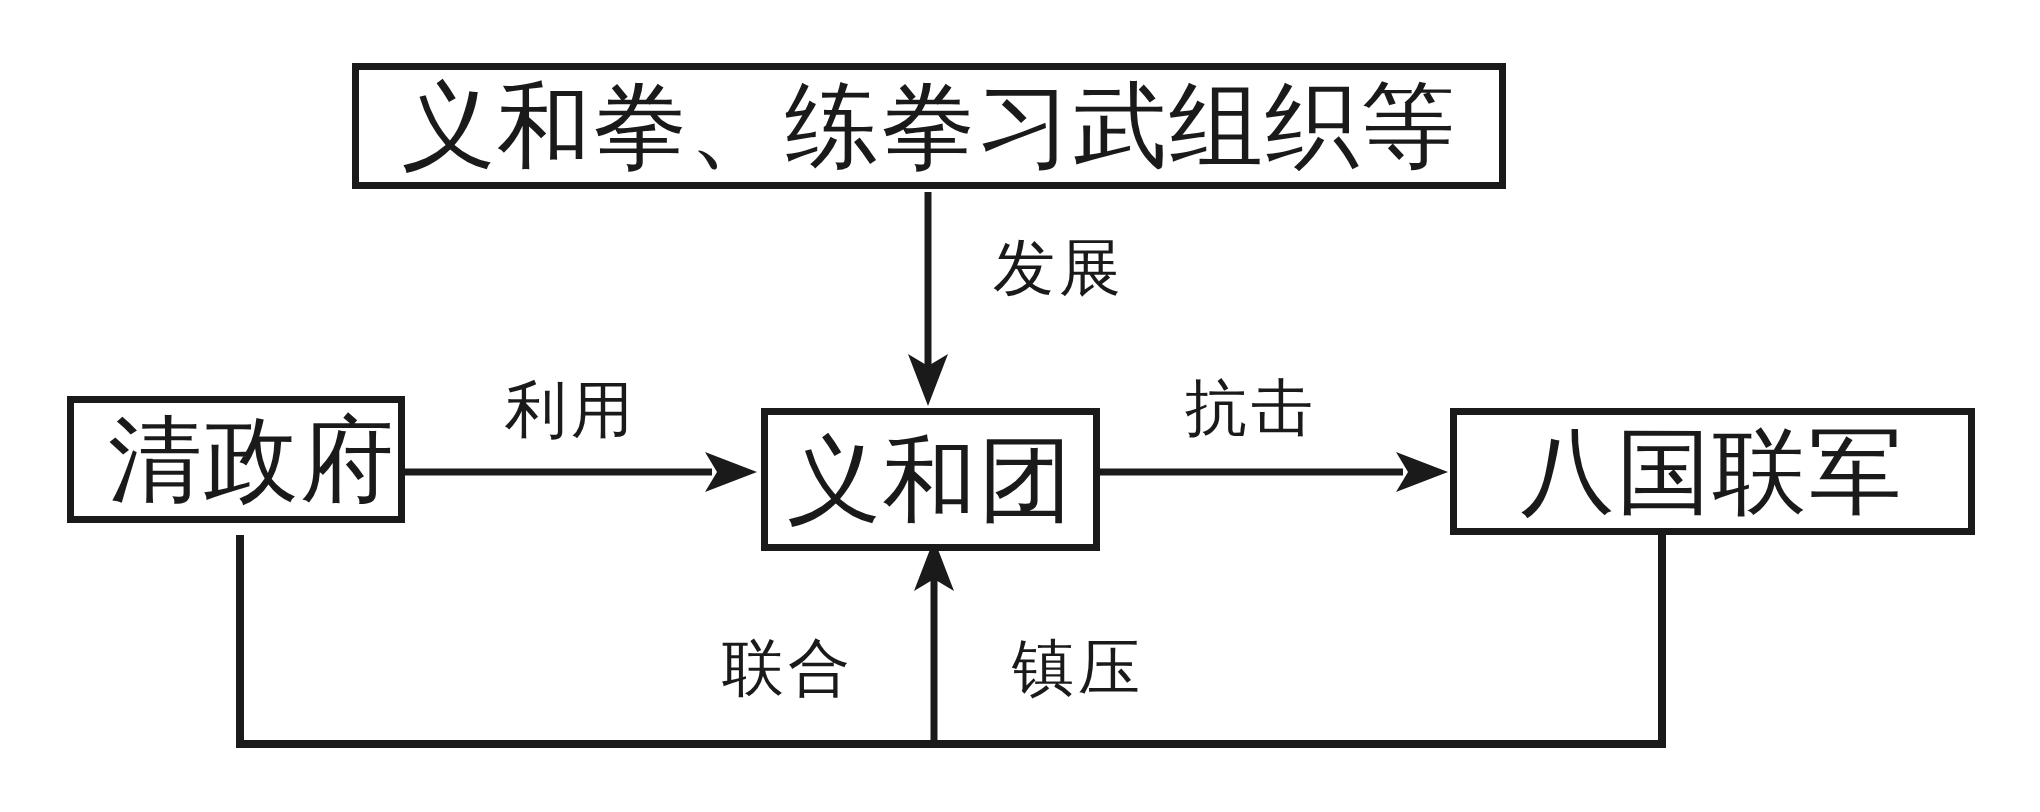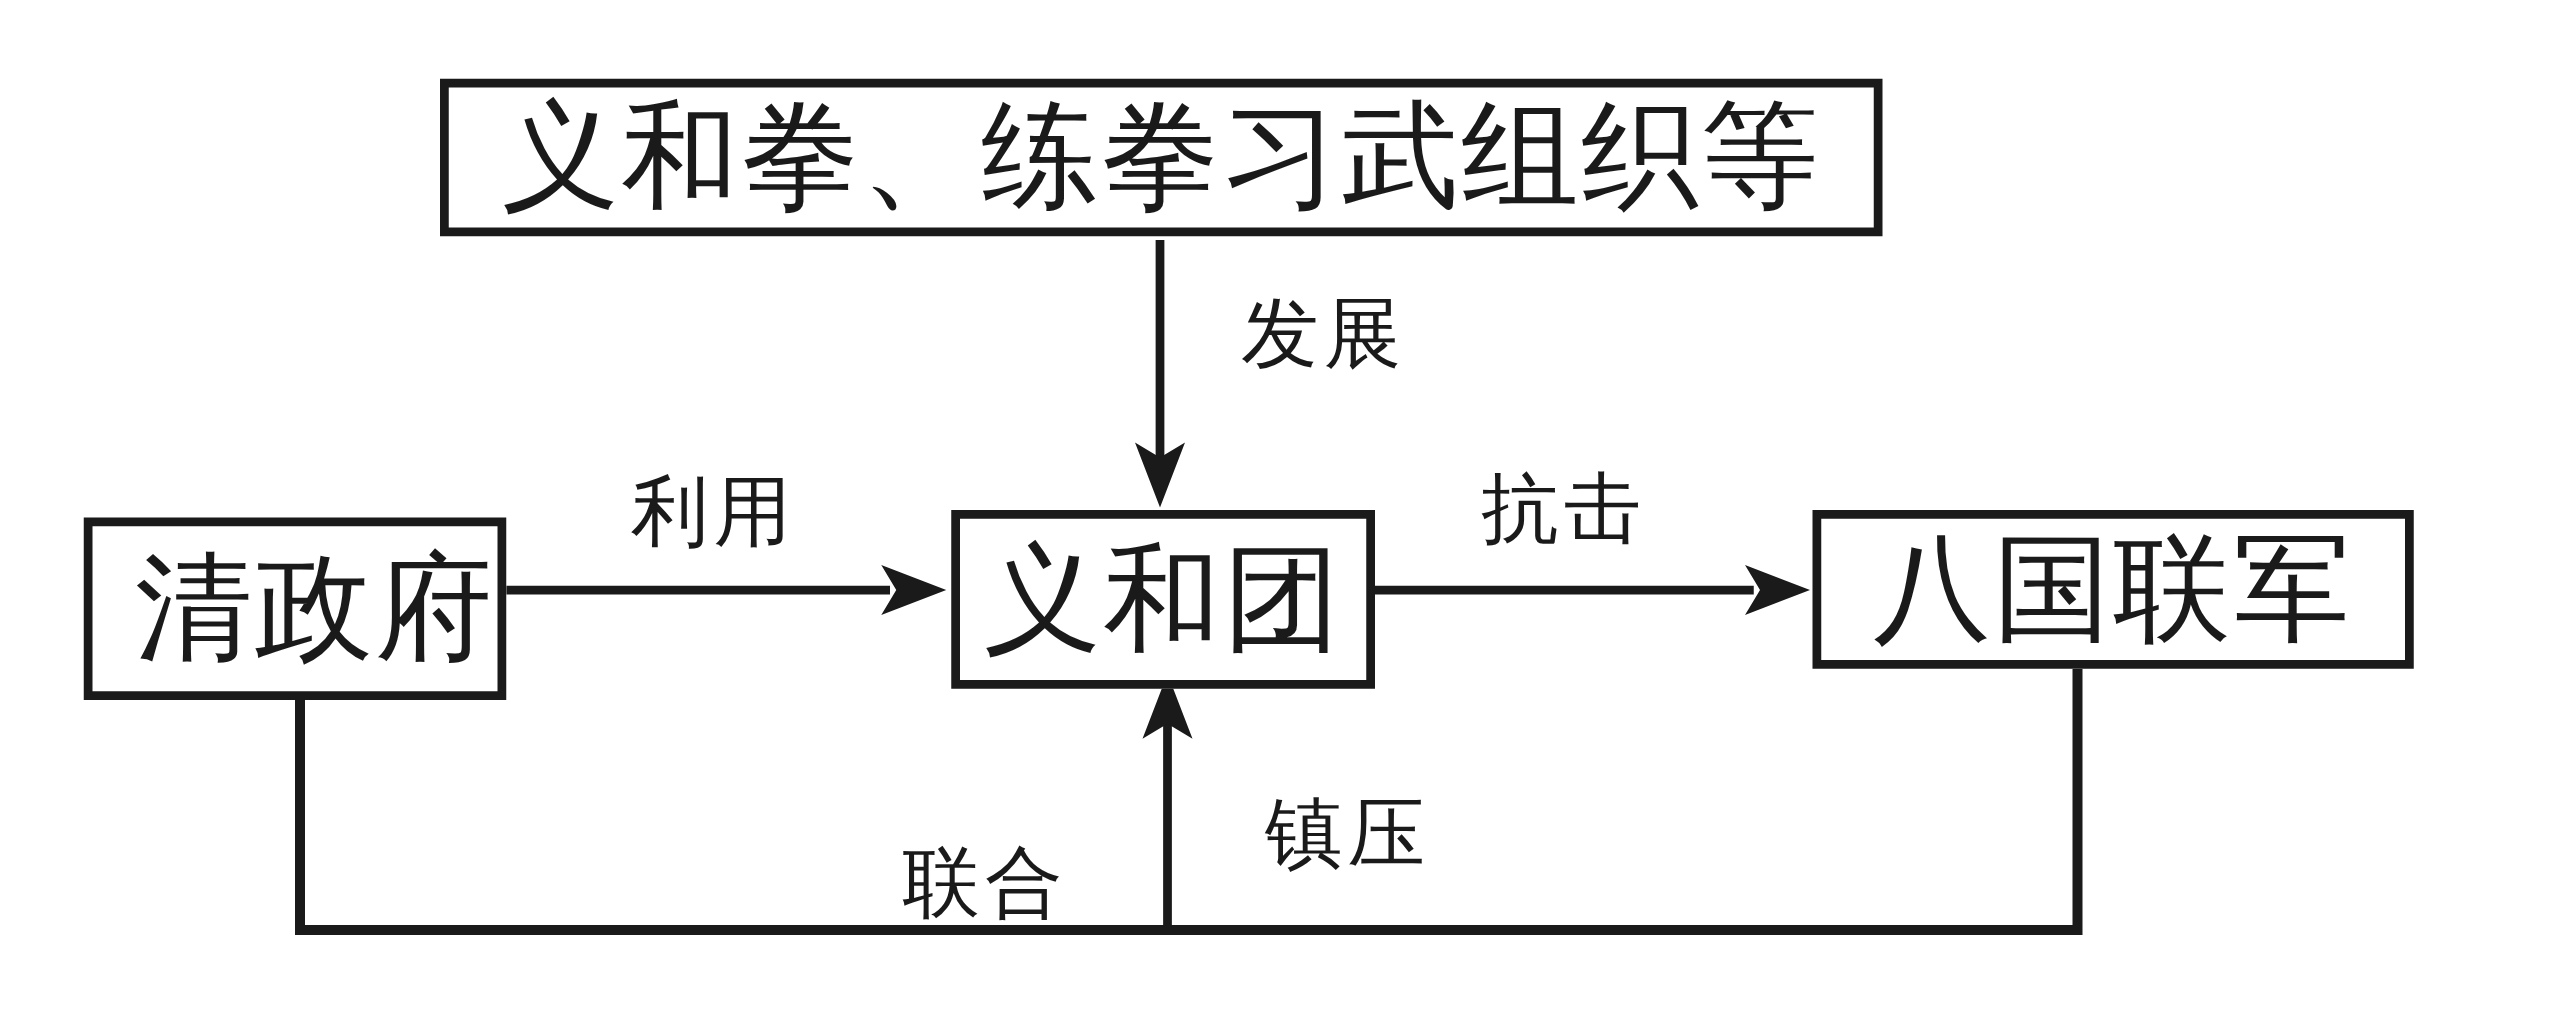--- a/index.html
+++ b/index.html
@@ -33,36 +33,36 @@
     background: var(--bg);
     display: flex;
     align-items: center;
     justify-content: center;
     font-size: 94px;
     line-height: 1;
     white-space: nowrap;
     letter-spacing: 2px;
   }
   .node-top    { left: 352px;  top: 63px;  width: 1154px; height: 126px; }
-  .node-left   { left: 67px;   top: 414px; width: 338px;  height: 146px; padding-left: 32px; }
+  .node-left   { left: 67px;   top: 396px; width: 338px;  height: 127px; padding-left: 32px; }
   .node-center { left: 761px;  top: 408px; width: 339px;  height: 143px; }
-  .node-right  { left: 1450px; top: 408px; width: 481px;  height: 127px; }
+  .node-right  { left: 1450px; top: 408px; width: 525px;  height: 127px; }
 
   .edge-label {
     position: absolute;
     transform: translate(-50%, -50%);
     font-size: 62px;
     line-height: 1;
     white-space: nowrap;
     letter-spacing: 4px;
   }
   .label-develop  { left: 1059px; top: 268px; }
   .label-use      { left: 571px;  top: 410px; }
   .label-resist   { left: 1251px; top: 408px; }
-  .label-unite    { left: 788px;  top: 668px; margin-top: 39px; }
+  .label-unite    { left: 788px;  top: 668px; }
   .label-suppress { left: 1078px; top: 668px; }
 </style>
 </head>
 <body>
 
 <div class="canvas">
 
   <svg class="connectors" viewBox="0 0 2040 812" xmlns="http://www.w3.org/2000/svg">
 
     <line x1="928" y1="192" x2="928" y2="370" stroke-width="7"></line>

